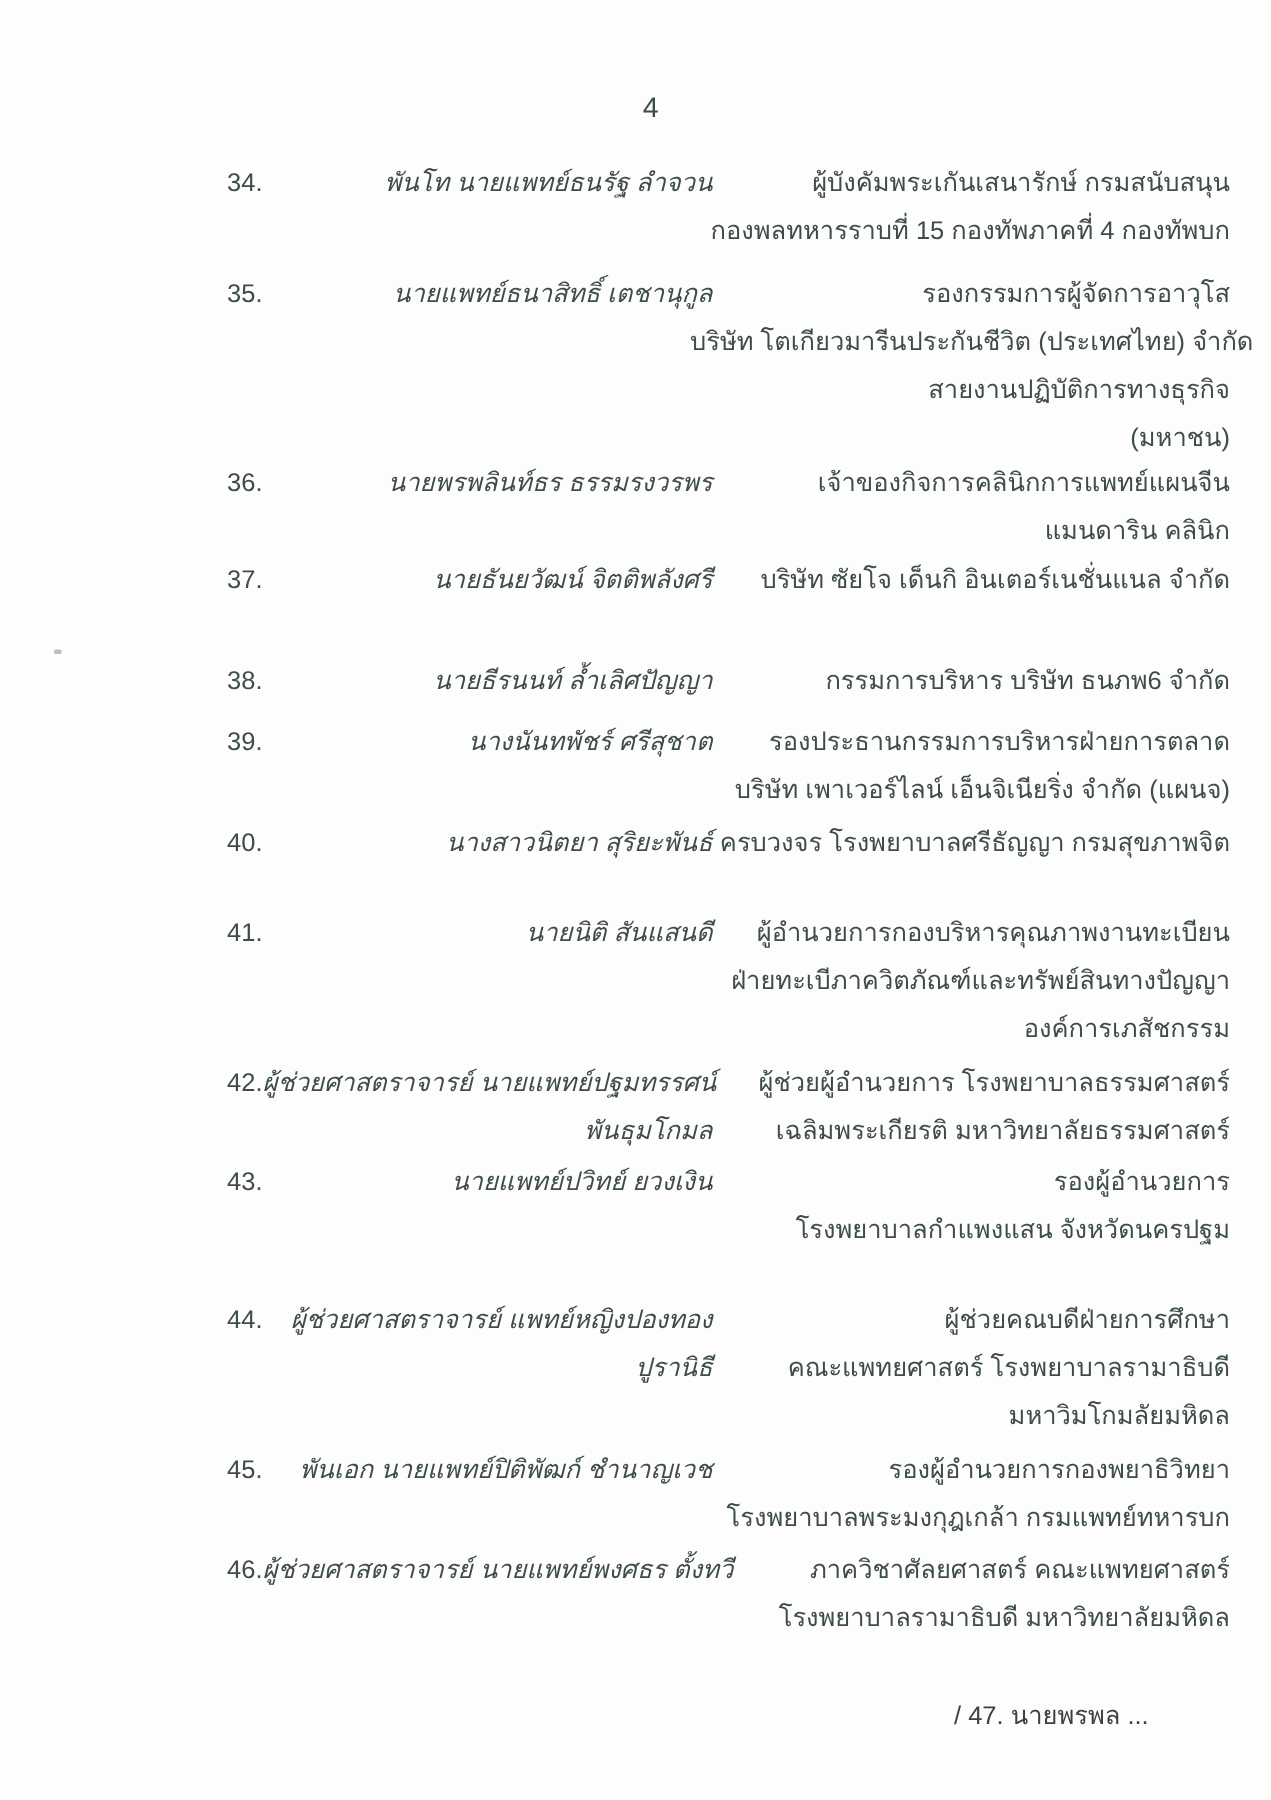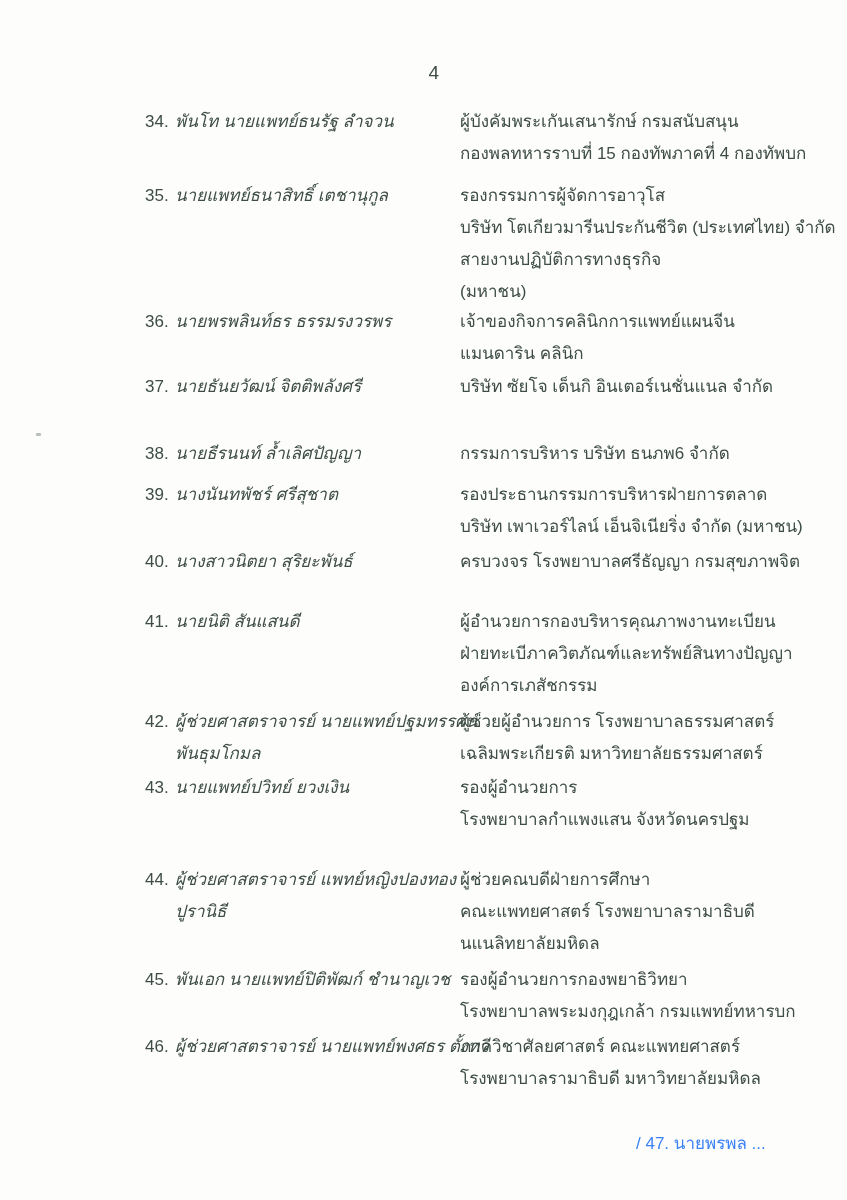--- a/index.html
+++ b/index.html
@@ -42,28 +42,29 @@
     position: absolute;
     left: 460px;
     top: 0;
     width: 360px;
   }
   .line {
     font-size: 17px;
     line-height: 32px;
     height: 32px;
     white-space: nowrap;
+    text-align: right;
   }
   .footer-note {
     position: absolute;
     left: 636px;
     top: 1128px;
     font-size: 17px;
     line-height: 32px;
-    color: #3b82f6;
+    color: #404040;
     white-space: nowrap;
   }
   .speck {
     position: absolute;
     left: 36px;
     top: 433px;
     width: 5px;
     height: 3px;
     background: #b9bfbc;
     border-radius: 1px;
@@ -125,21 +126,21 @@
           <div class="line">กรรมการบริหาร บริษัท ธนภพ6 จำกัด</div>
         </div>
   </div>
       <div class="entry" style="top: 479px;">
     <div class="num line">39.</div>
     <div class="name">
           <div class="line">นางนันทพัชร์ ศรีสุชาต</div>
         </div>
     <div class="pos">
           <div class="line">รองประธานกรรมการบริหารฝ่ายการตลาด</div>
-          <div class="line">บริษัท เพาเวอร์ไลน์ เอ็นจิเนียริ่ง จำกัด (มหาชน)</div>
+          <div class="line">บริษัท เพาเวอร์ไลน์ เอ็นจิเนียริ่ง จำกัด (แผนจ)</div>
         </div>
   </div>
       <div class="entry" style="top: 546px;">
     <div class="num line">40.</div>
     <div class="name">
           <div class="line">นางสาวนิตยา สุริยะพันธ์</div>
         </div>
     <div class="pos">
           <div class="line">ครบวงจร โรงพยาบาลศรีธัญญา กรมสุขภาพจิต</div>
         </div>
@@ -178,21 +179,21 @@
   </div>
       <div class="entry" style="top: 864px;">
     <div class="num line">44.</div>
     <div class="name">
           <div class="line">ผู้ช่วยศาสตราจารย์ แพทย์หญิงปองทอง</div>
           <div class="line">ปูรานิธี</div>
         </div>
     <div class="pos">
           <div class="line">ผู้ช่วยคณบดีฝ่ายการศึกษา</div>
           <div class="line">คณะแพทยศาสตร์ โรงพยาบาลรามาธิบดี</div>
-          <div class="line">นแนลิทยาลัยมหิดล</div>
+          <div class="line">มหาวิมโกมลัยมหิดล</div>
         </div>
   </div>
       <div class="entry" style="top: 964px;">
     <div class="num line">45.</div>
     <div class="name">
           <div class="line">พันเอก นายแพทย์ปิติพัฒก์ ชำนาญเวช</div>
         </div>
     <div class="pos">
           <div class="line">รองผู้อำนวยการกองพยาธิวิทยา</div>
           <div class="line">โรงพยาบาลพระมงกุฎเกล้า กรมแพทย์ทหารบก</div>

